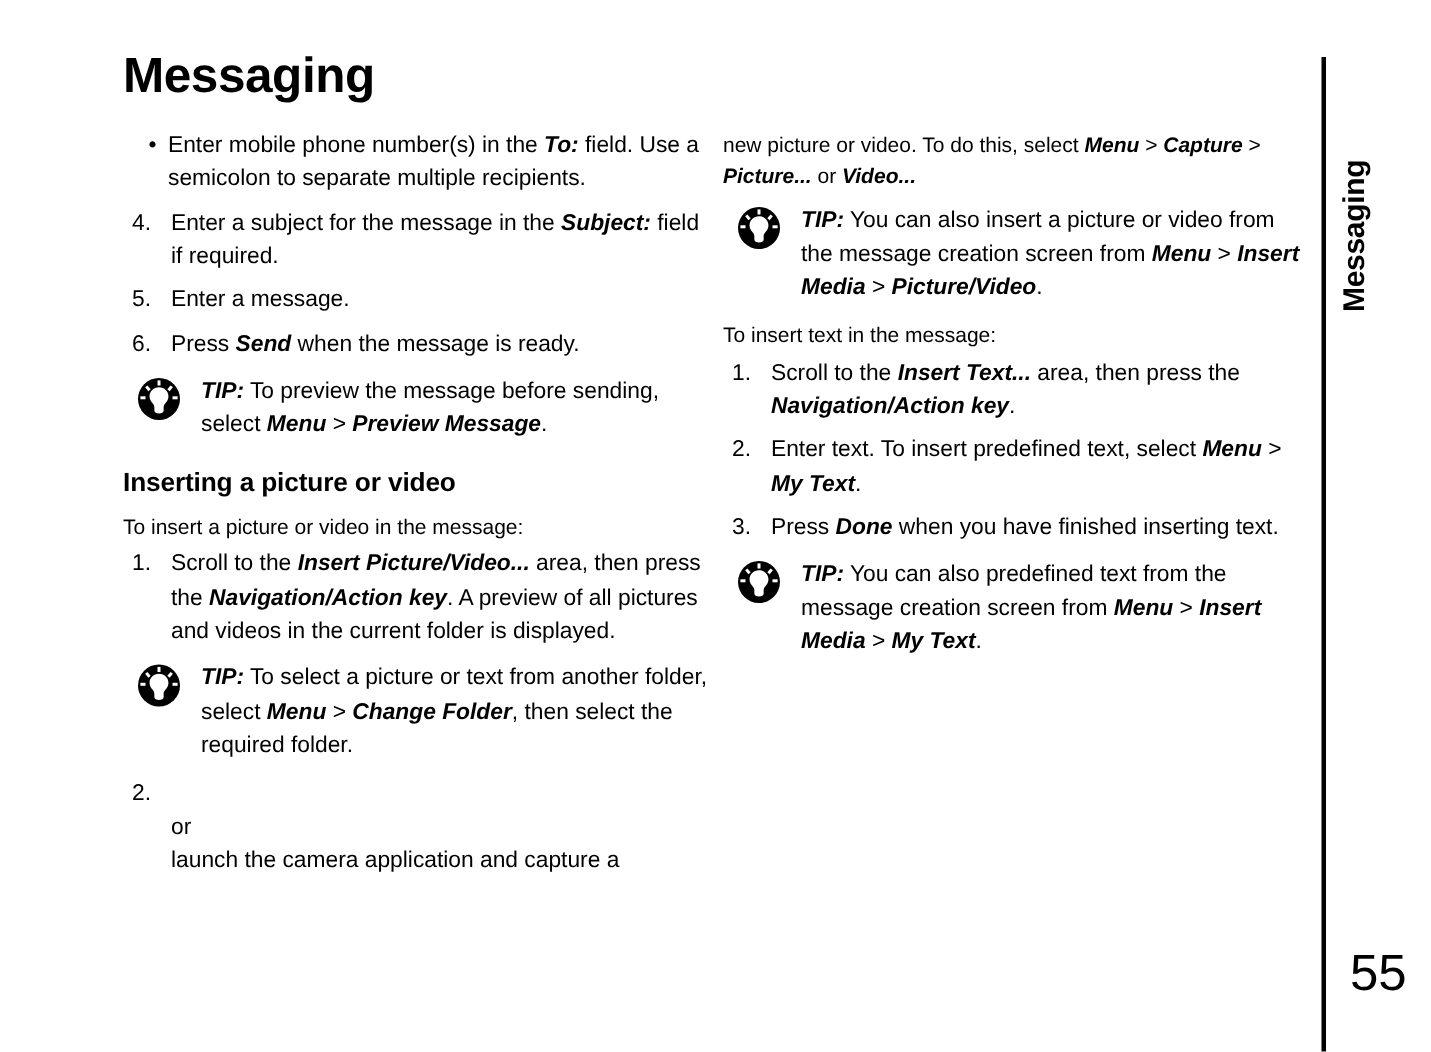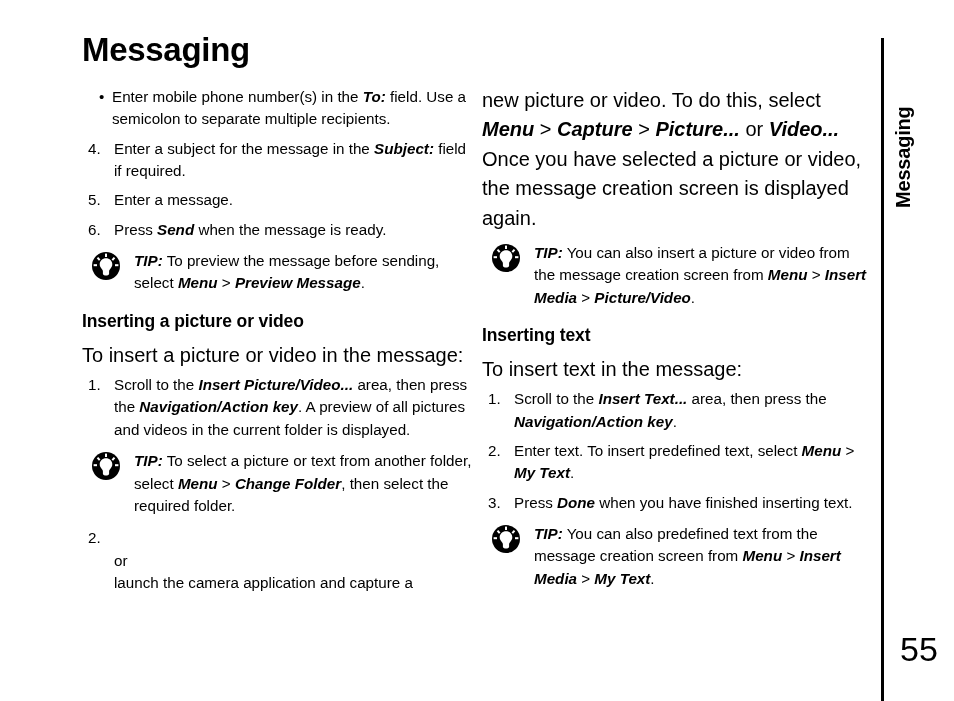--- a/index.html
+++ b/index.html
@@ -38,21 +38,21 @@
   .col {
     position: absolute;
     top: 0;
     width: 390px;
   }
   .col-left  { left: 0; }
   .col-right { left: 400px; }
 
   
   .para {
-    font-size: 20px;
+    font-size: 14px;
     line-height: 1.47;
     margin: 0 0 8px 0;
   }
   .para.tight { margin-bottom: 4px; }
 
   .heading {
     font-size: 17.5px;
     font-weight: bold;
     margin: 16px 0 9px 0;
     letter-spacing: -0.1px;
@@ -208,40 +208,39 @@
 
     <div class="num-item">
       <span class="num-mark">2.</span><br><span>or</span><br><span>launch the camera application and capture a</span>
     </div>
 
   </div>
 
   <div class="col col-right">
 
     <div class="para tight">
-      <span>new picture or video. To do this, select </span><b>Menu</b><span> &gt; </span><b>Capture</b><span> &gt; </span><b>Picture...</b><span> or </span><b>Video...</b><br><span>Once you have selected a picture or video, the message creation screen is displayed again.</span>
+      <span>new picture or video. To do this, select </span><b>Menu</b><span> &gt; </span><b>Capture</b><span> &gt; </span><b>Picture...</b><span> or </span><b>Video...</b><br>
     </div>
 
 
     <div class="callout">
       <span class="callout-icon">
         <svg width="30" height="30" viewBox="0 0 30 30">
           <circle cx="15" cy="15" r="14" fill="#000000"></circle>
           <path d="M15 7.2c-3.6 0-6.3 2.7-6.3 6.1 0 2.0 1.0 3.3 1.9 4.4 0.8 1.0 1.3 1.7 1.3 2.9v2.2c0 1.0 1.4 1.8 3.1 1.8s3.1-0.8 3.1-1.8v-2.2c0-1.2 0.5-1.9 1.3-2.9 0.9-1.1 1.9-2.4 1.9-4.4 0-3.4-2.7-6.1-6.3-6.1z" fill="#ffffff"></path>
           <rect x="14" y="2.6" width="2" height="3.4" fill="#ffffff"></rect>
           <rect x="6.6" y="6.2" width="2" height="3.4" fill="#ffffff" transform="rotate(-40 7.6 7.9)"></rect>
           <rect x="21.4" y="6.2" width="2" height="3.4" fill="#ffffff" transform="rotate(40 22.4 7.9)"></rect>
           <rect x="2.6" y="13.2" width="3.4" height="2" fill="#ffffff"></rect>
           <rect x="24" y="13.2" width="3.4" height="2" fill="#ffffff"></rect>
         </svg>
       </span>
       <b>TIP:</b><span> You can also insert a picture or video from the message creation screen from </span><b>Menu</b><span> &gt; </span><b>Insert Media</b><span> &gt; </span><b>Picture/Video</b><span>.</span>
     </div>
 
-    <div class="heading">Inserting text</div>
 
     <div class="para tight">To insert text in the message:</div>
 
     <div class="num-item">
       <span class="num-mark">1.</span><span>Scroll to the </span><b>Insert Text...</b><span> area, then press the </span><b>Navigation/Action key</b><span>.</span>
     </div>
 
     <div class="num-item">
       <span class="num-mark">2.</span><span>Enter text. To insert predefined text, select </span><b>Menu</b><span> &gt; </span><b>My Text</b><span>.</span>
     </div>

